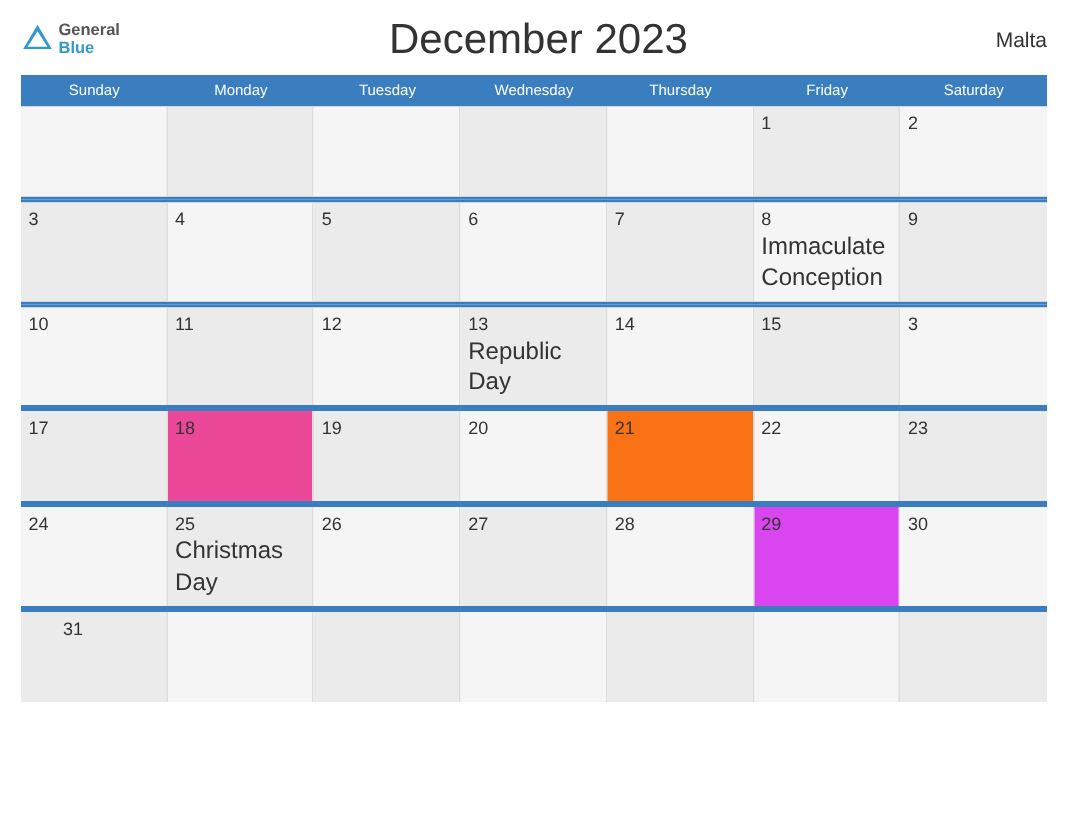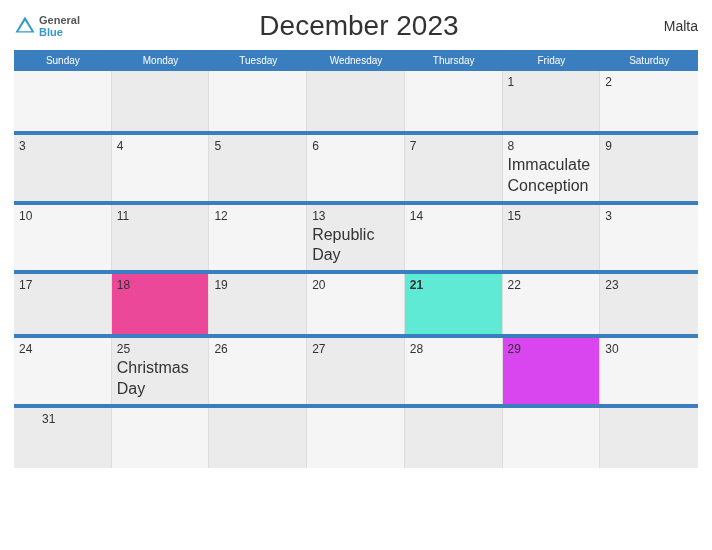--- a/index.html
+++ b/index.html
@@ -220,21 +220,21 @@
           </div>
           <div class="cal-cell" style="background: #ec4899;">
             <span class="day-num">18</span>
           </div>
           <div class="cal-cell" style="background: rgb(235, 235, 235);">
             <span class="day-num">19</span>
           </div>
           <div class="cal-cell" style="background: rgb(245, 245, 245);">
             <span class="day-num">20</span>
           </div>
-          <div class="cal-cell" style="background: #5eead4; font-weight: bold;">
+          <div class="cal-cell" style="background: #f97316;">
             <span class="day-num">21</span>
           </div>
           <div class="cal-cell" style="background: rgb(245, 245, 245);">
             <span class="day-num">22</span>
           </div>
           <div class="cal-cell" style="background: rgb(235, 235, 235); border-right: none;">
             <span class="day-num">23</span>
           </div>
         </div>
         <div class="cal-row" style="border-top: 2px solid rgb(58, 126, 191);">

